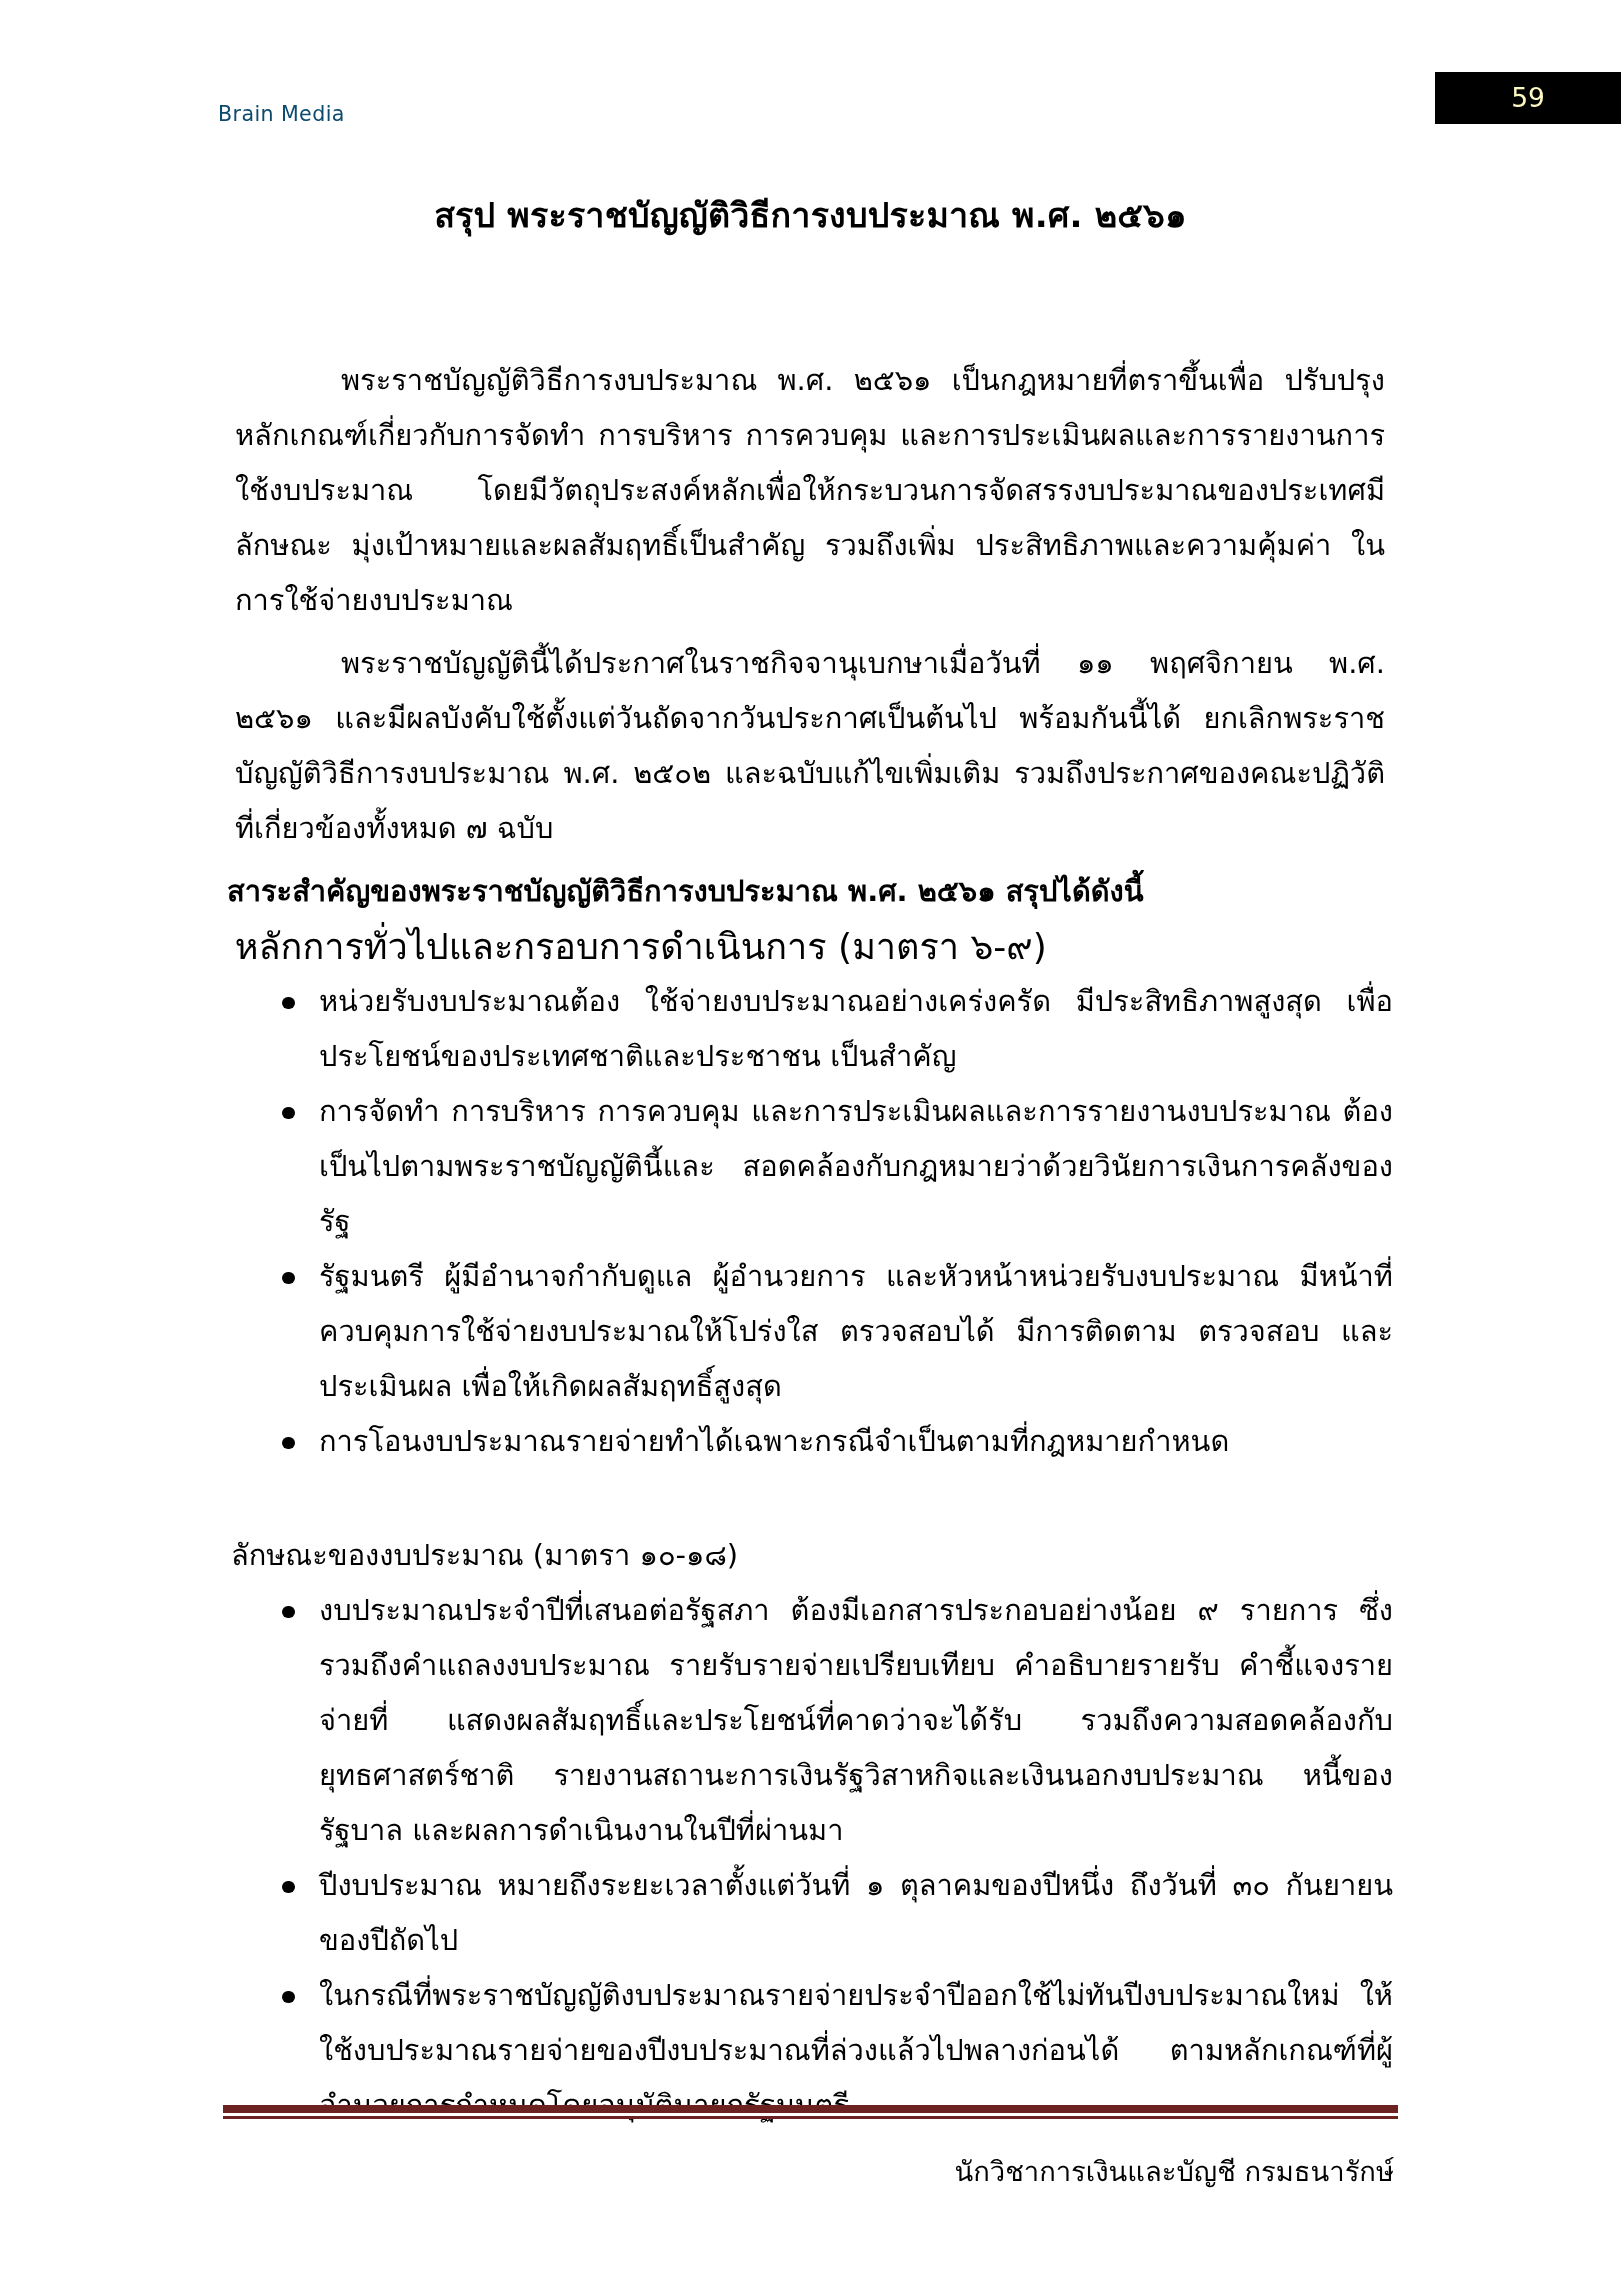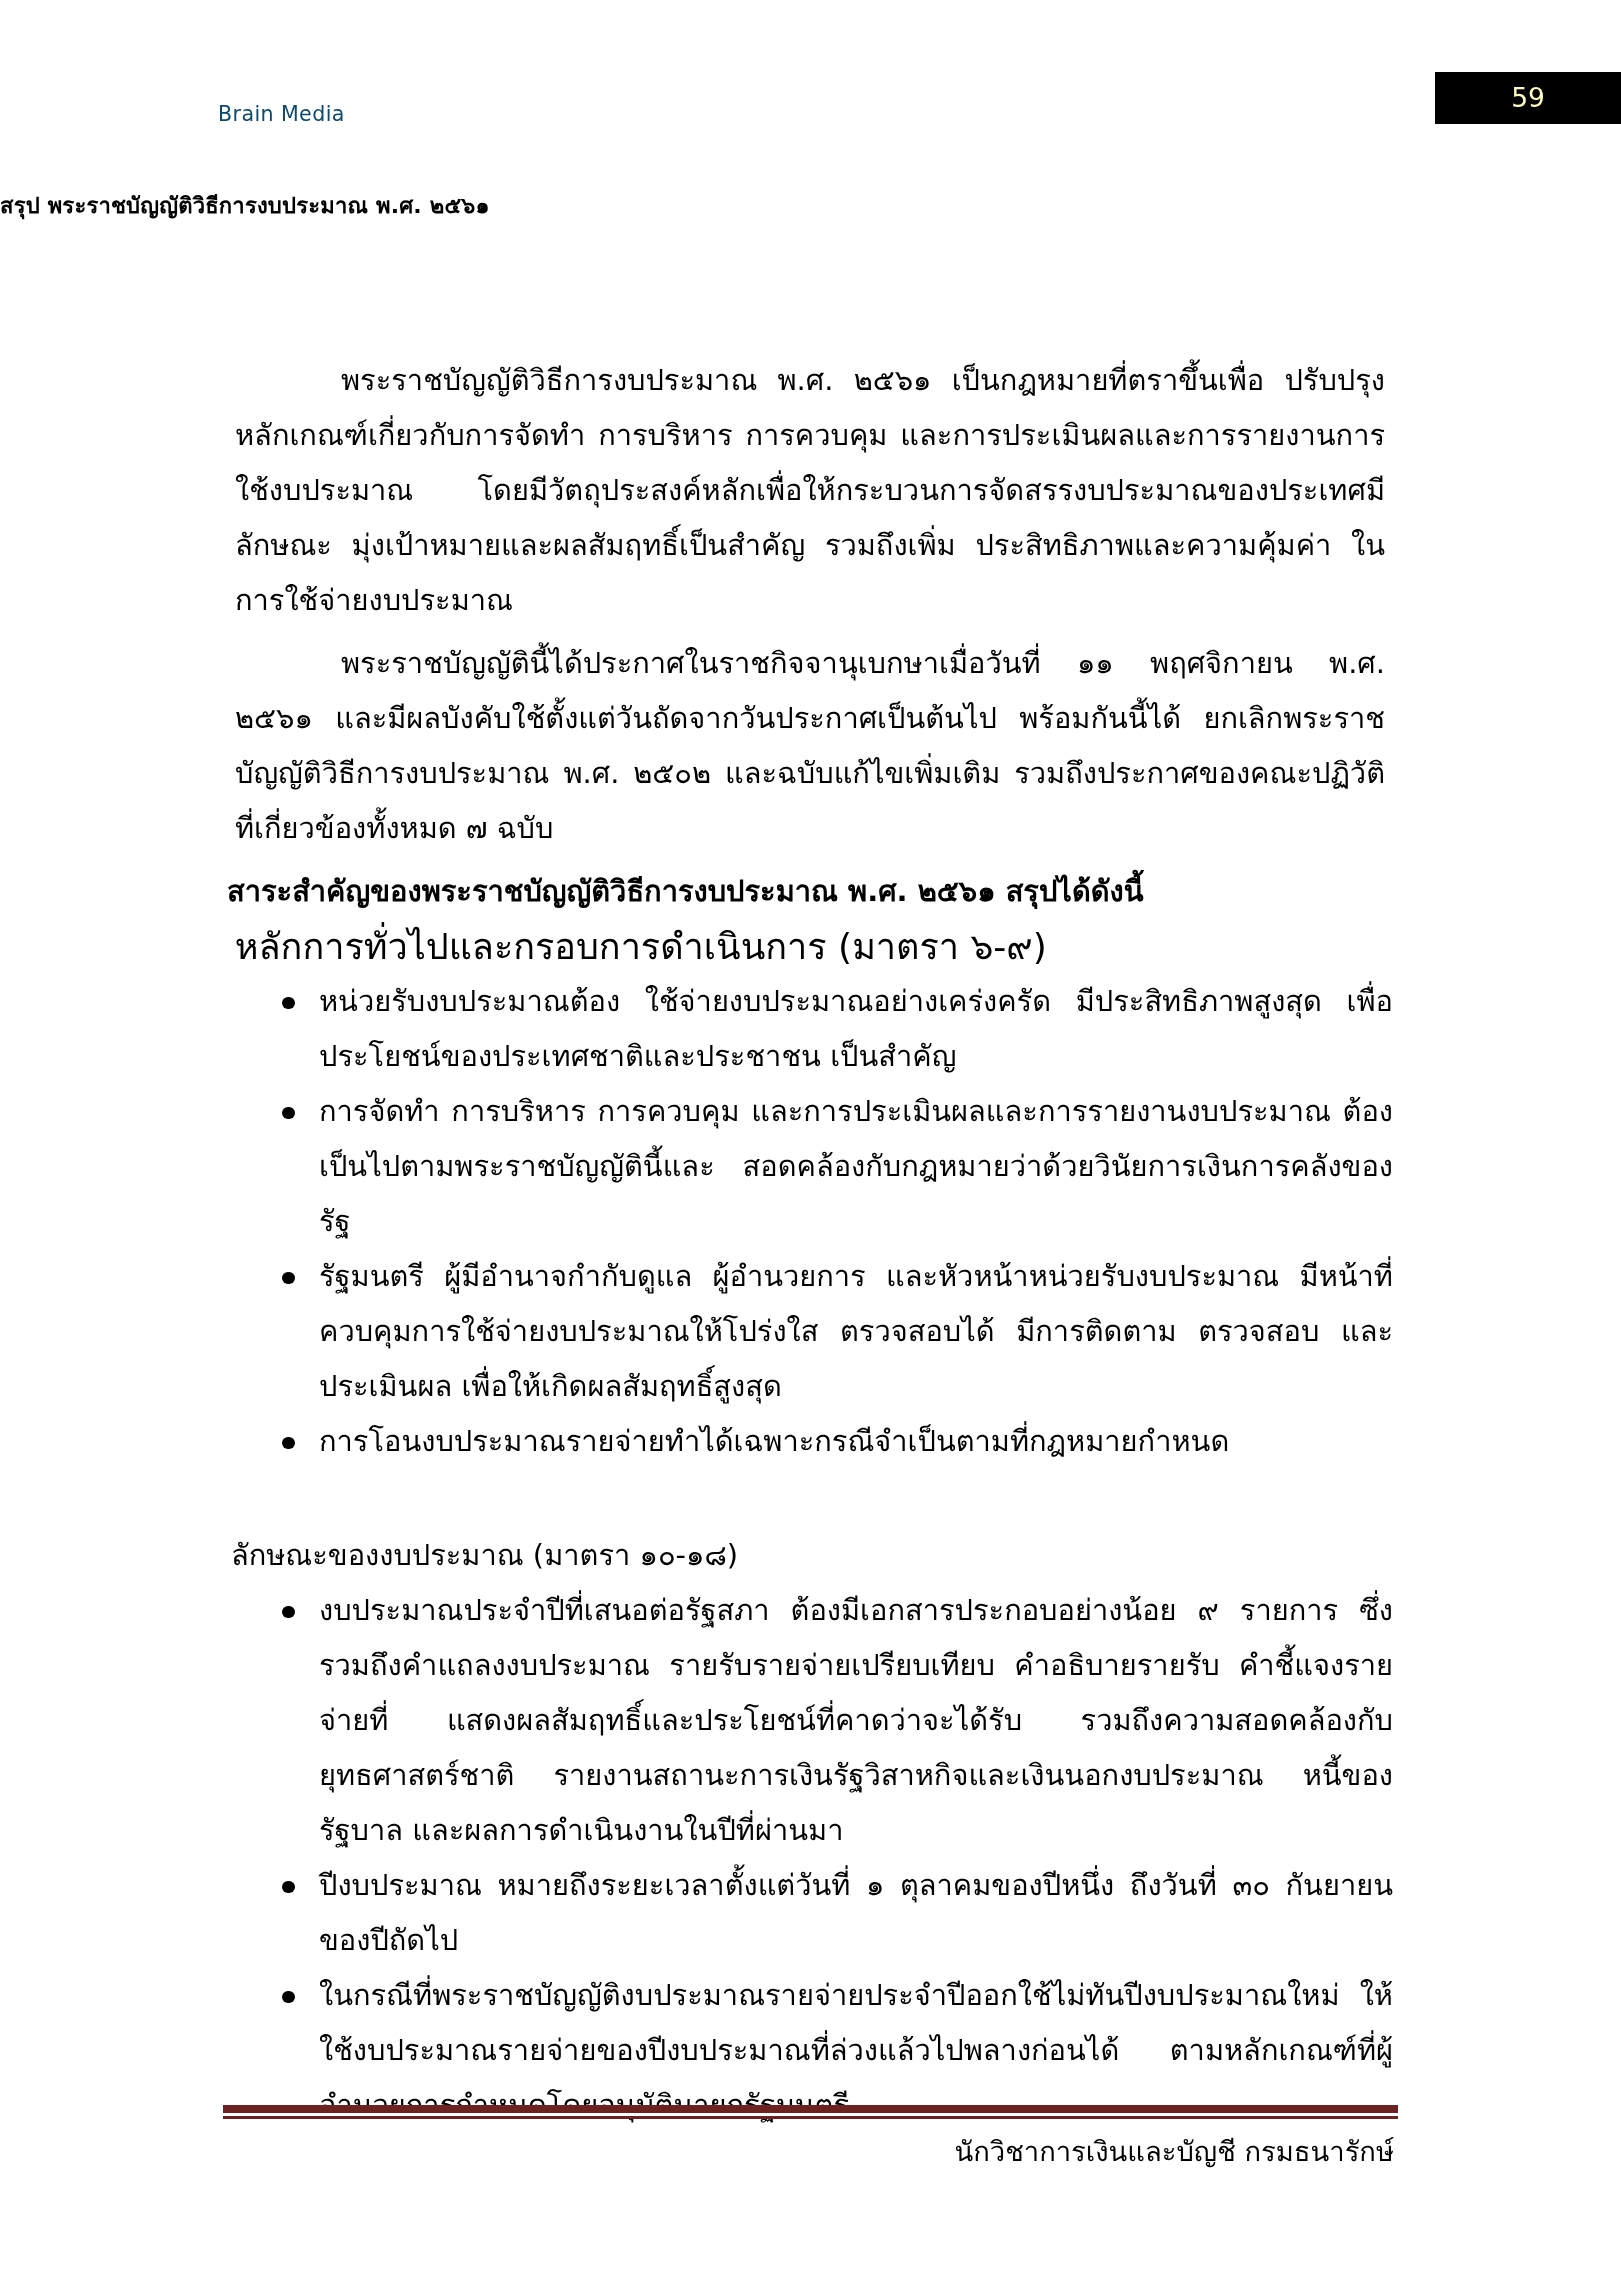--- a/index.html
+++ b/index.html
@@ -52,21 +52,22 @@
     text-align: center;
     font-family: "DejaVu Sans", "Liberation Sans", sans-serif;
   }
 
   
   .doc-title {
     position: absolute;
     left: 0;
     right: 0;
     top: 188px;
-    font-size: 22px;
+    text-align: center;
+    font-size: 34px;
     font-weight: bold;
     color: #000000;
     letter-spacing: 0.2px;
   }
 
   .content {
     position: absolute;
     left: 227px;
     top: 345px;
     width: 1166px;
@@ -150,21 +151,21 @@
     height: 2.9px;
     background: #ffffff;
   }
   .footer-rule .bar-thin {
     height: 2.9px;
     background: #6b2220;
   }
   .footer-credit {
     position: absolute;
     right: 227px;
-    bottom: 120px;
+    bottom: 100px;
     font-size: 27.4px;
     color: #000000;
     white-space: nowrap;
   }
 </style>
 </head>
 <body>
 
 <div class="page">
 

